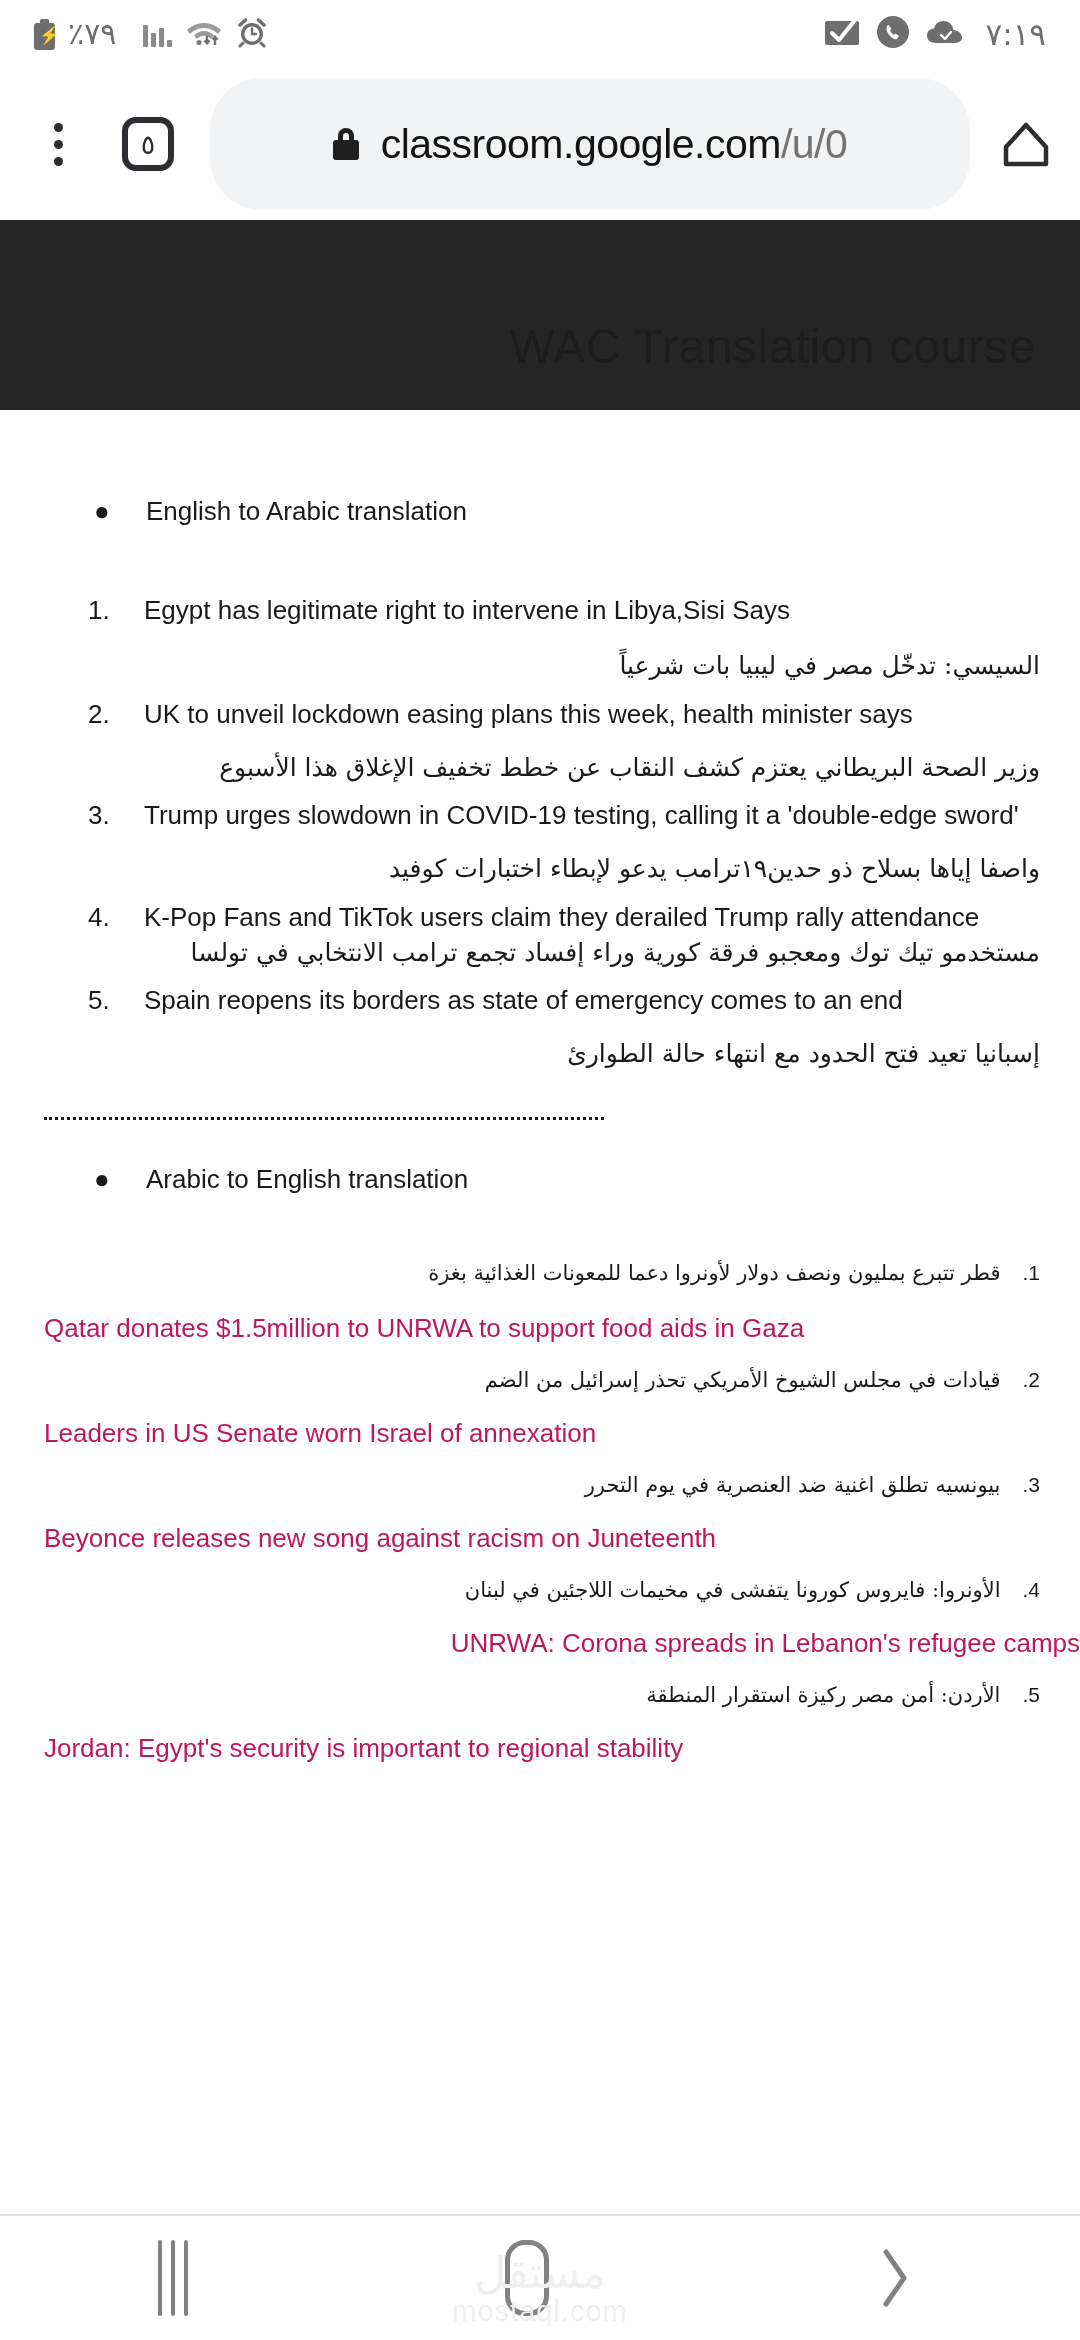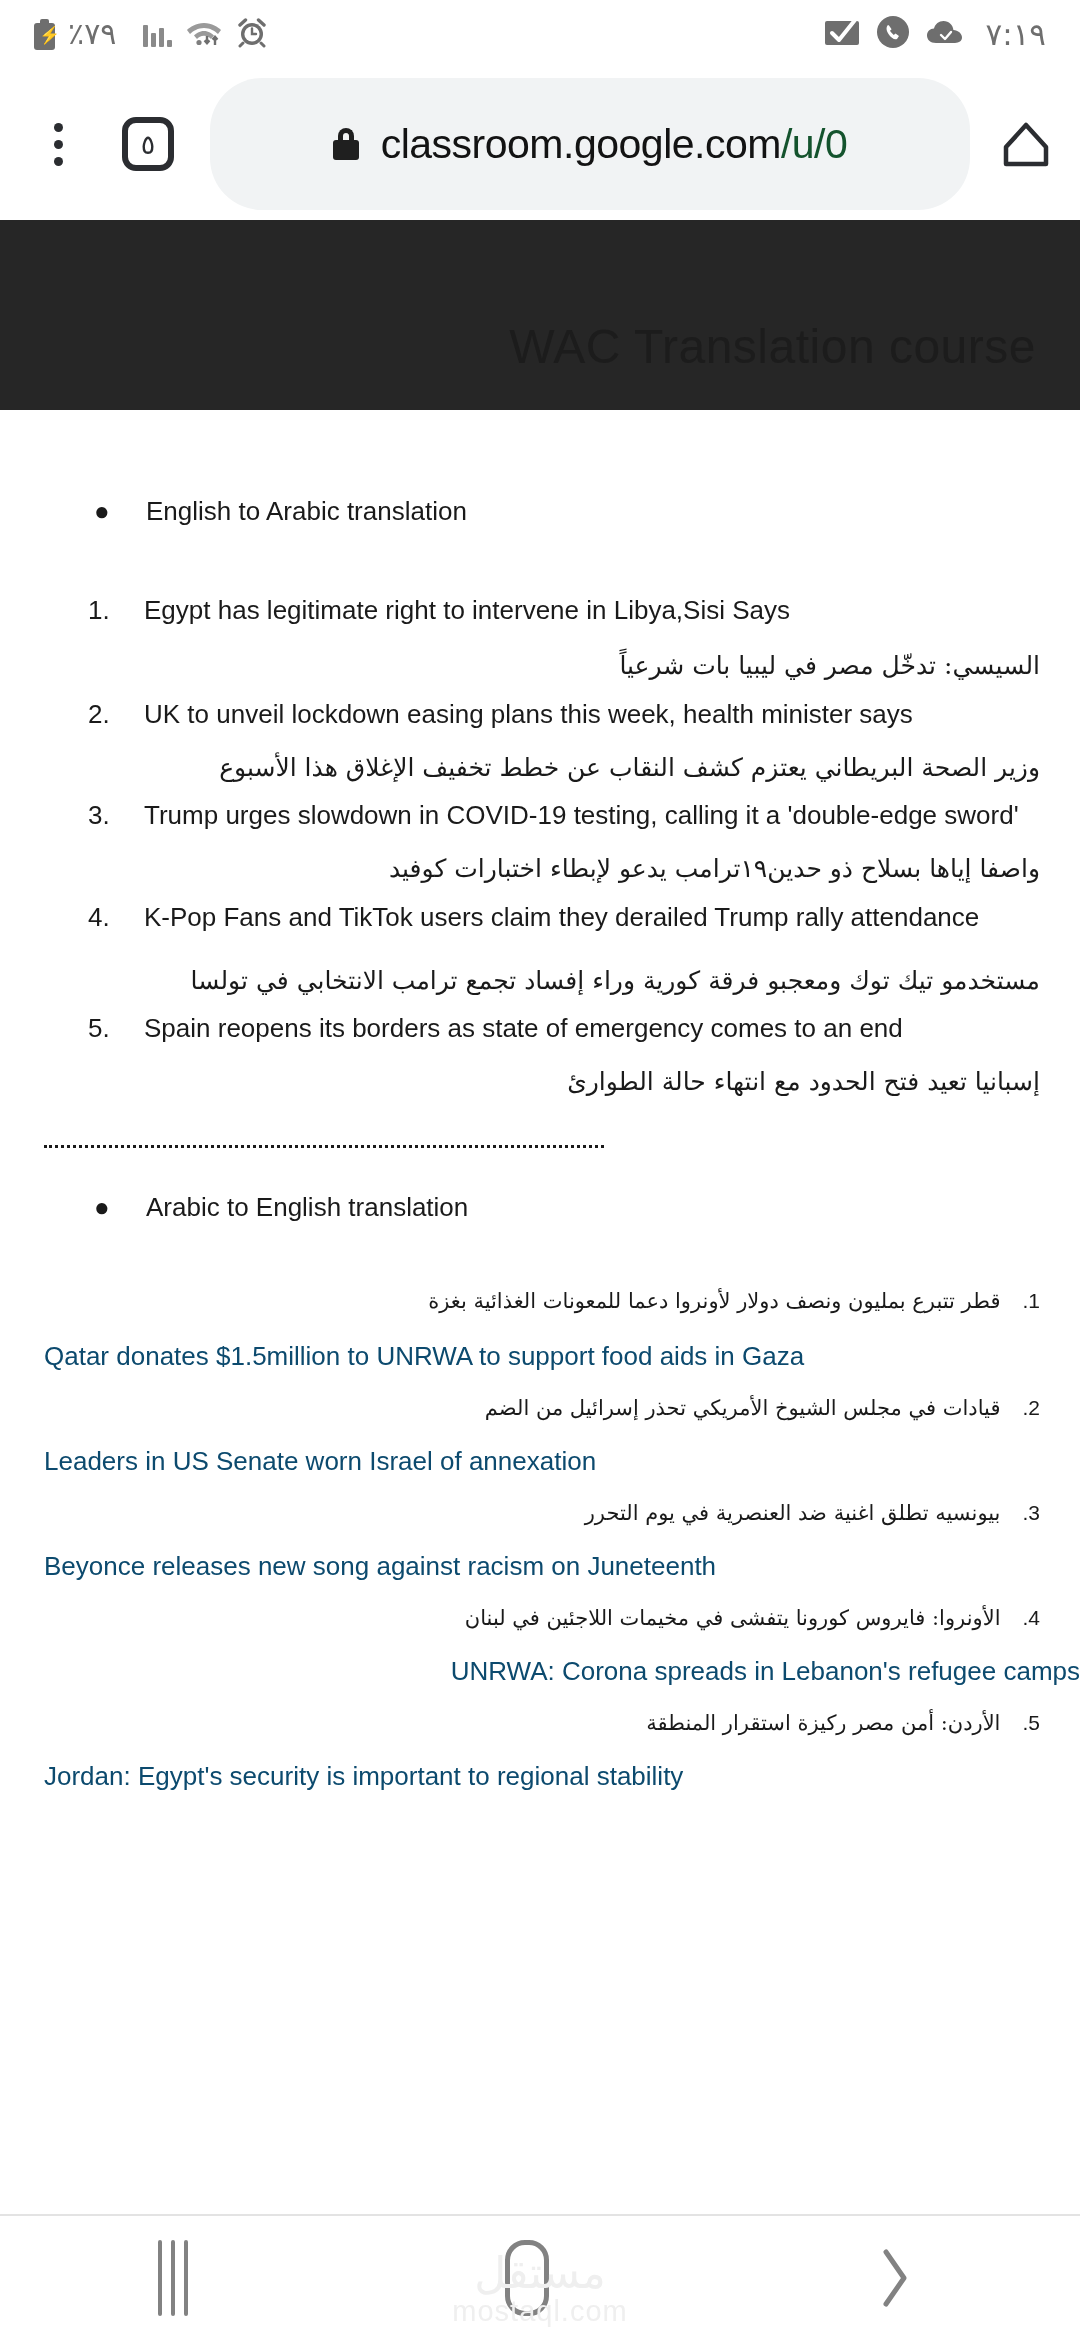--- a/index.html
+++ b/index.html
@@ -176,21 +176,21 @@
     background: #1f1f1f;
     border-radius: 3px;
   }
   .url-text {
     font-size: 41px;
     color: #131313;
     font-family: "Liberation Sans", sans-serif;
     letter-spacing: -0.5px;
     white-space: nowrap;
   }
-  .url-path { color: #14532d; }
+  .url-path { color: #737373; }
   .home-btn {
     flex: 0 0 auto;
     width: 56px; height: 56px;
     display: flex;
     align-items: center;
     justify-content: center;
   }
 
   
   .course-banner {
@@ -257,21 +257,21 @@
     font-size: 25px;
     color: #1a1a1a;
     font-family: "DejaVu Serif", "Liberation Serif", serif;
     line-height: 1.3;
   }
 
   .en-line-flush {
     text-align: left;
     padding-left: 44px;
     font-size: 26px;
-    color: #0c4a6e;
+    color: #be185d;
     font-family: "Liberation Sans", sans-serif;
   }
 
   .ar-num-line {
     direction: rtl;
     text-align: right;
     padding-right: 40px;
     font-size: 21px;
     color: #1a1a1a;
     font-family: "DejaVu Serif", "Liberation Serif", serif;
@@ -461,21 +461,21 @@
   <div class="num-row" style="margin-top:16px;">
     <span class="num-mark">3.</span>
     <span>Trump urges slowdown in COVID-19 testing, calling it a 'double-edge sword'</span>
   </div>
   <div class="ar-line" style="margin-top:22px;">واصفا إياها بسلاح ذو حدين١٩ترامب يدعو لإبطاء اختبارات كوفيد</div>
 
   <div class="num-row" style="margin-top:16px;">
     <span class="num-mark">4.</span>
     <span>K-Pop Fans and TikTok users claim they derailed Trump rally attendance</span>
   </div>
-  <div class="ar-line" style="margin-top:32px;">مستخدمو تيك توك ومعجبو فرقة كورية وراء إفساد تجمع ترامب الانتخابي في تولسا</div>
+  <div class="ar-line" style="margin-top:4px;">مستخدمو تيك توك ومعجبو فرقة كورية وراء إفساد تجمع ترامب الانتخابي في تولسا</div>
 
   <div class="num-row" style="margin-top:16px;">
     <span class="num-mark">5.</span>
     <span>Spain reopens its borders as state of emergency comes to an end</span>
   </div>
   <div class="ar-line" style="margin-top:22px;">إسبانيا تعيد فتح الحدود مع انتهاء حالة الطوارئ</div>
 
   <div class="divider" style="margin-top:46px;"></div>
 
   <div class="bullet-row" style="margin-top:44px;">

